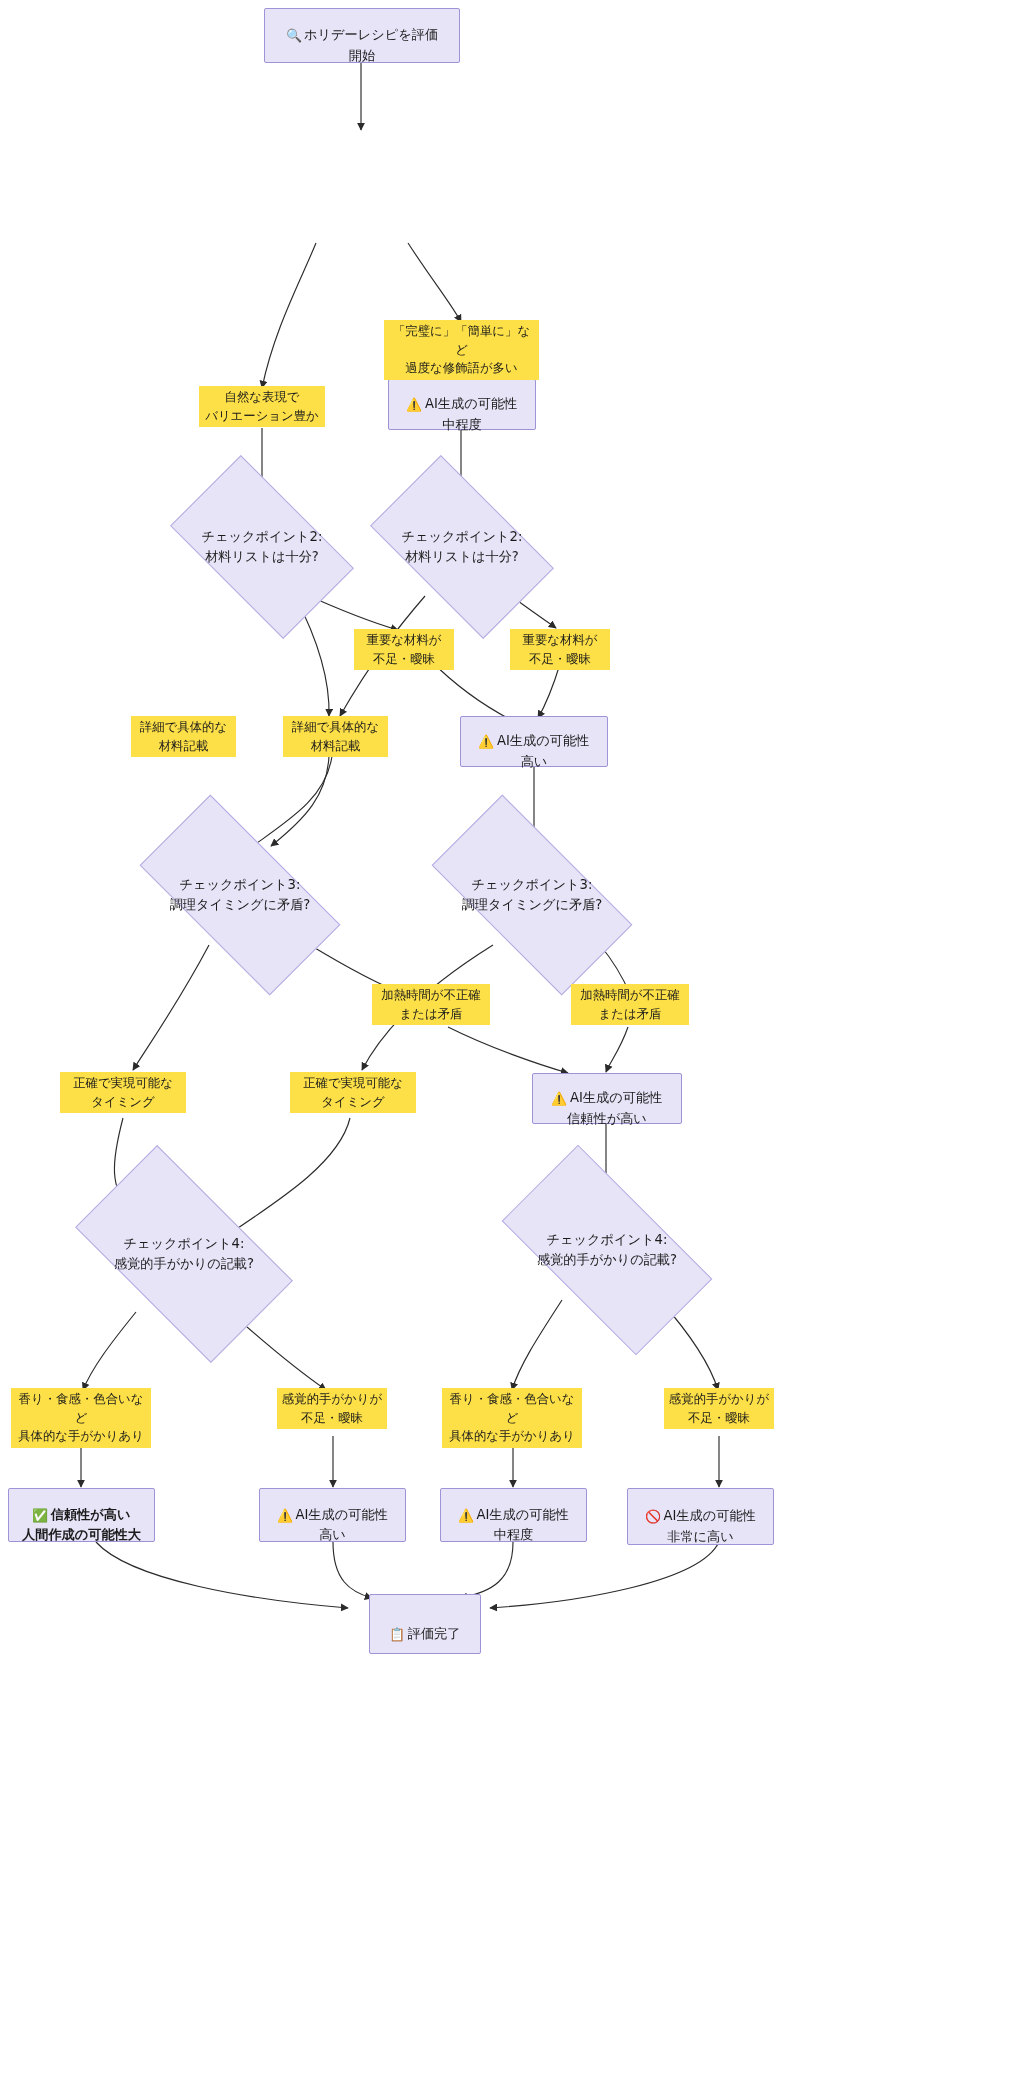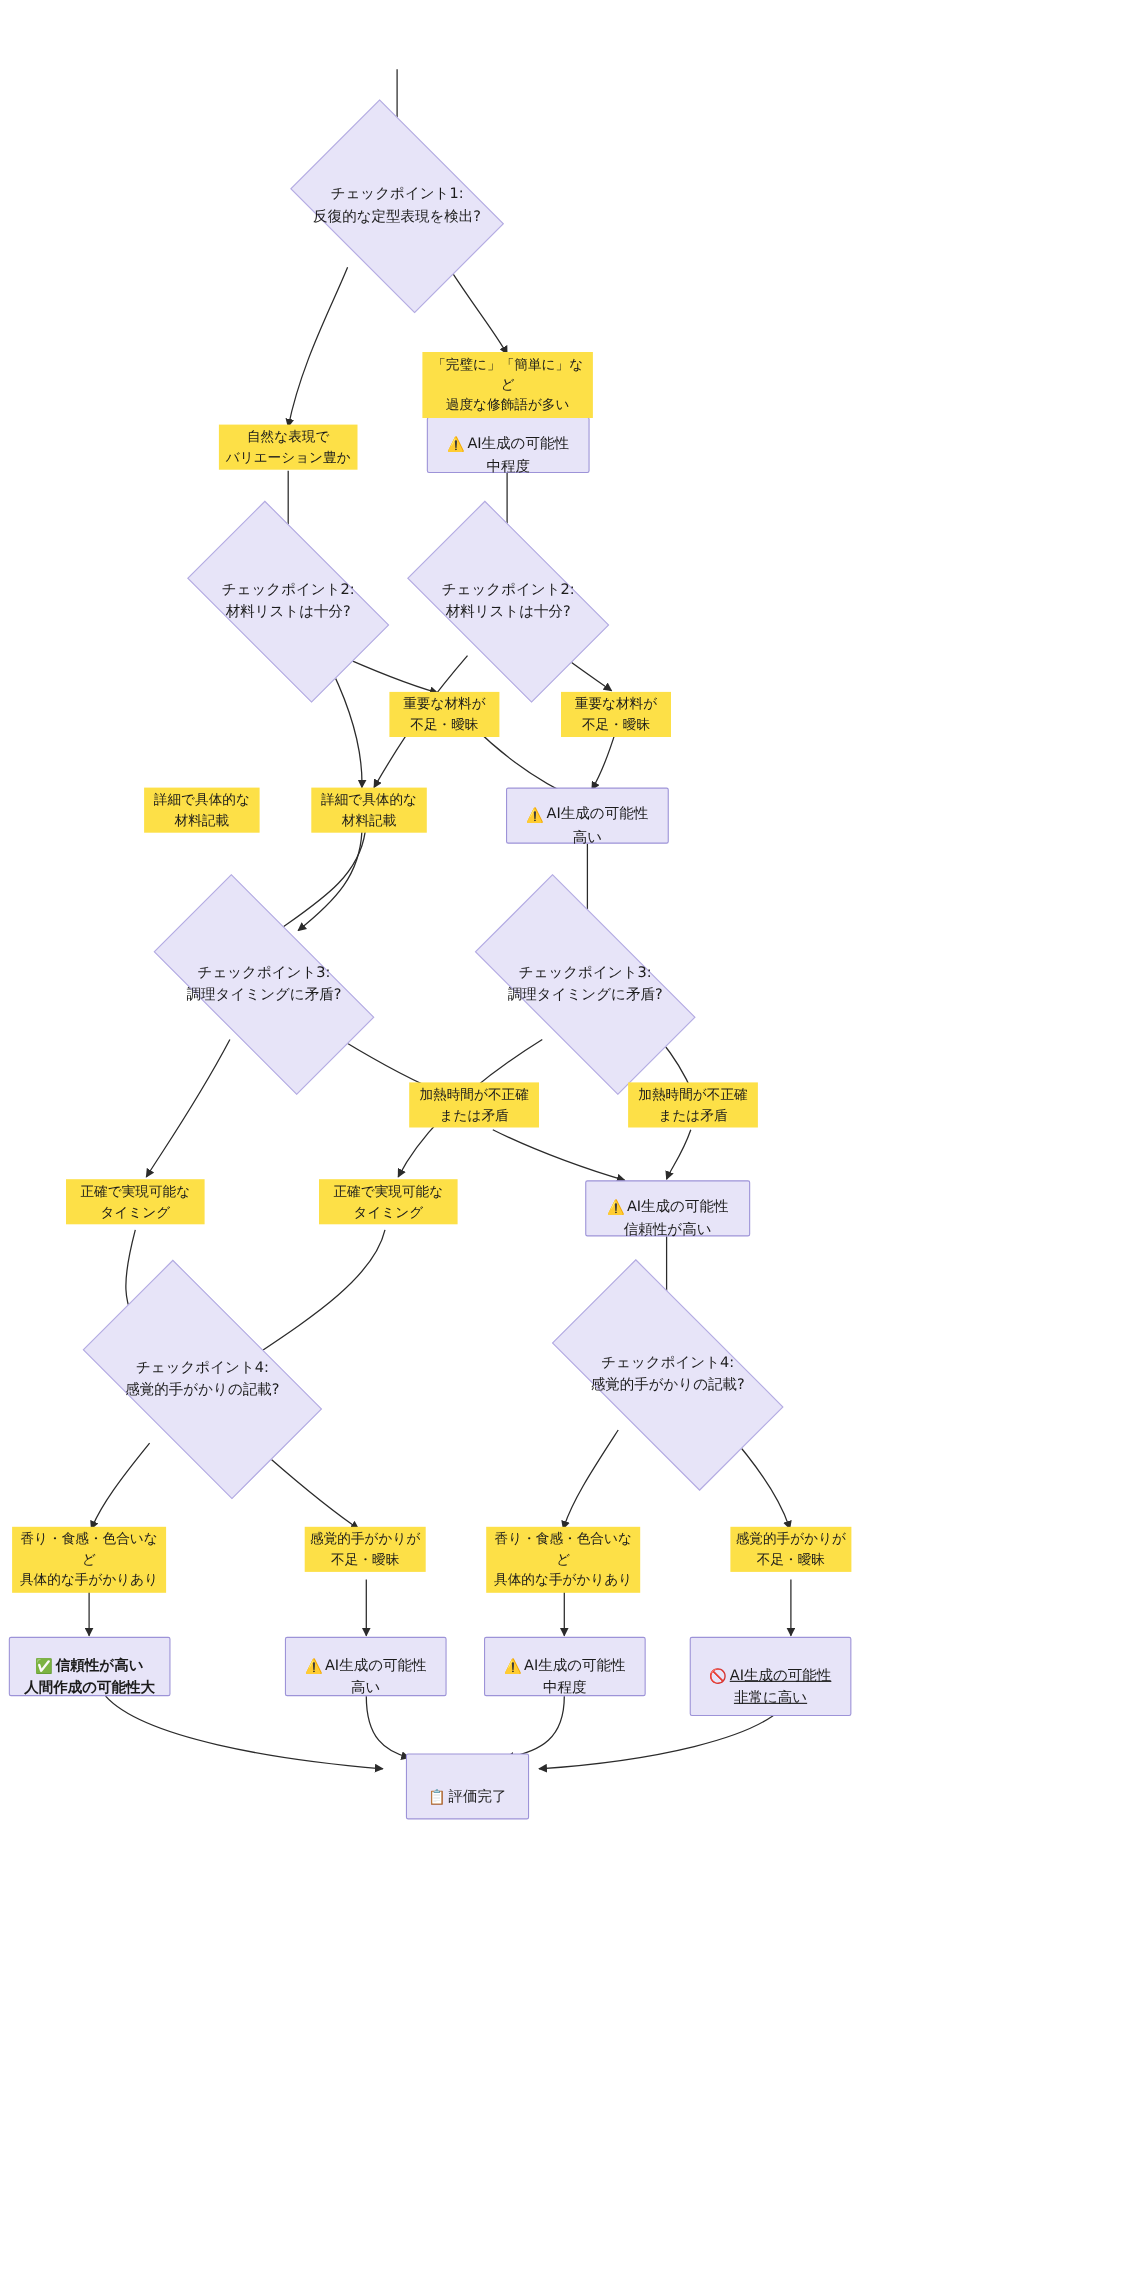--- a/index.html
+++ b/index.html
@@ -153,26 +153,27 @@
       <path d="M 660,1300 C 690,1334 710,1364 718,1390"></path>
       <path d="M 719,1436 L 719,1487"></path>
 
       <path d="M 96,1542 C 130,1580 250,1600 348,1608"></path>
       <path d="M 333,1542 C 333,1580 350,1592 372,1598"></path>
       <path d="M 513,1542 C 513,1580 492,1592 460,1598"></path>
       <path d="M 719,1542 C 700,1582 580,1602 490,1608"></path>
     </g>
   </svg>
 
-
-  <div class="node diamond" style="left:281px; top:130px; width:160px; height:115px;">
-    <span class="shape"></span>
-    <span class="txt">チェックポイント1:
-反復的な定型表現を検出?</span>
-  </div>
+  <div class="node rect" style="left:264px; top:8px; width:196px; height:55px;">
+    <span class="txt">
+      <span class="ico">🔍</span><span>ホリデーレシピを評価
+開始</span>
+    </span>
+  </div>
+
 
   <div class="elabel" style="left:384px; top:320px; width:155px;">「完璧に」「簡単に」など
 過度な修飾語が多い</div>
 
   <div class="node rect" style="left:388px; top:379px; width:148px; height:51px;">
     <span class="txt">
       <span class="ico">⚠️</span><span>AI生成の可能性
 中程度</span>
     </span>
   </div>
@@ -273,21 +274,21 @@
     </span>
   </div>
 
   <div class="node rect" style="left:440px; top:1488px; width:147px; height:54px;">
     <span class="txt">
       <span class="ico">⚠️</span><span>AI生成の可能性
 中程度</span>
     </span>
   </div>
 
-  <div class="node rect" style="left:627px; top:1488px; width:147px; height:72px;text-decoration:underline;">
+  <div class="node rect" style="left:627px; top:1488px; width:147px; height:57px;">
     <span class="txt">
       <span class="ico">🚫</span><span>AI生成の可能性
 非常に高い</span>
     </span>
   </div>
 
   <div class="node rect" style="left:369px; top:1594px; width:112px; height:60px;">
     <span class="txt">
       <span class="ico">📋</span><span>評価完了</span>
     </span>

